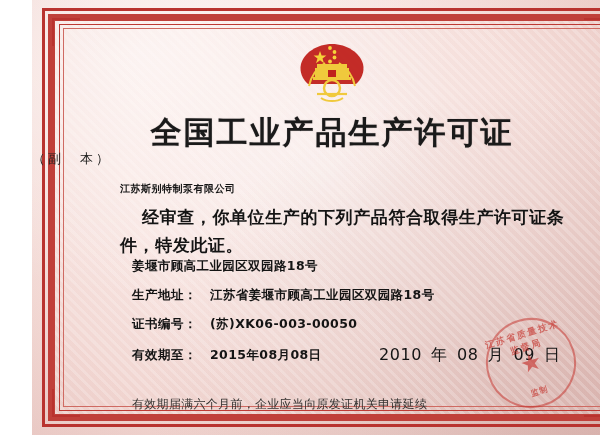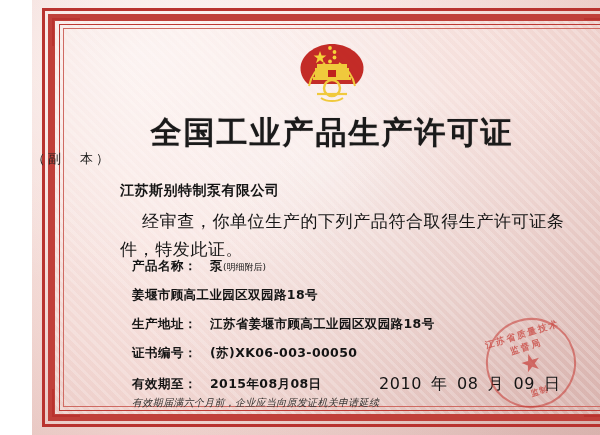--- a/index.html
+++ b/index.html
@@ -114,28 +114,28 @@
 
   
   .body-block {
     position: absolute;
     left: 88px;
     right: 60px;
     top: 182px;
     color: #141414;
   }
   .company {
-    font-size: 14px;
+    font-size: 10px;
     font-weight: bold;
     letter-spacing: 0.5px;
     margin-bottom: 7px;
   }
   .statement {
     font-size: 17px;
-    font-weight: normal;
+    font-weight: bold;
     line-height: 28px;
     letter-spacing: 0.6px;
     text-indent: 22px;
   }
 
   
   .fields {
     position: absolute;
     left: 100px;
     right: 60px;
@@ -179,24 +179,23 @@
     white-space: nowrap;
   }
   .issue-date .num { letter-spacing: 0.5px; }
   .issue-date .cn { padding: 0 3px; }
 
   
   .footnote {
     position: absolute;
     left: 100px;
     top: 396px;
-    font-size: 10px;
+    font-size: 12px;
     color: #33312f;
     letter-spacing: 0.3px;
-    font-style: italic;
   }
 
   
   .seal {
     position: absolute;
     right: 56px;
     top: 318px;
     width: 86px;
     height: 86px;
     border-radius: 50%;
@@ -274,25 +273,20 @@
   <div class="title">全国工业产品生产许可证</div>
   <div class="subtitle">（副　本）</div>
 
   <div class="body-block">
     <div class="company">江苏斯别特制泵有限公司</div>
     <div class="statement">经审查，你单位生产的下列产品符合取得生产许可证条件，特发此证。</div>
   </div>
 
   <div class="fields">
 
-    <div class="field-row">
-      <span class="field-label">产品名称：</span>
-      <span class="field-value">泵</span>
-      <span class="field-note">(明细附后)</span>
-    </div>
 
     <div class="field-row">
       <span class="field-value">姜堰市顾高工业园区双园路18号</span>
     </div>
 
     <div class="field-row">
       <span class="field-label">生产地址：</span>
       <span class="field-value">江苏省姜堰市顾高工业园区双园路18号</span>
     </div>
 

